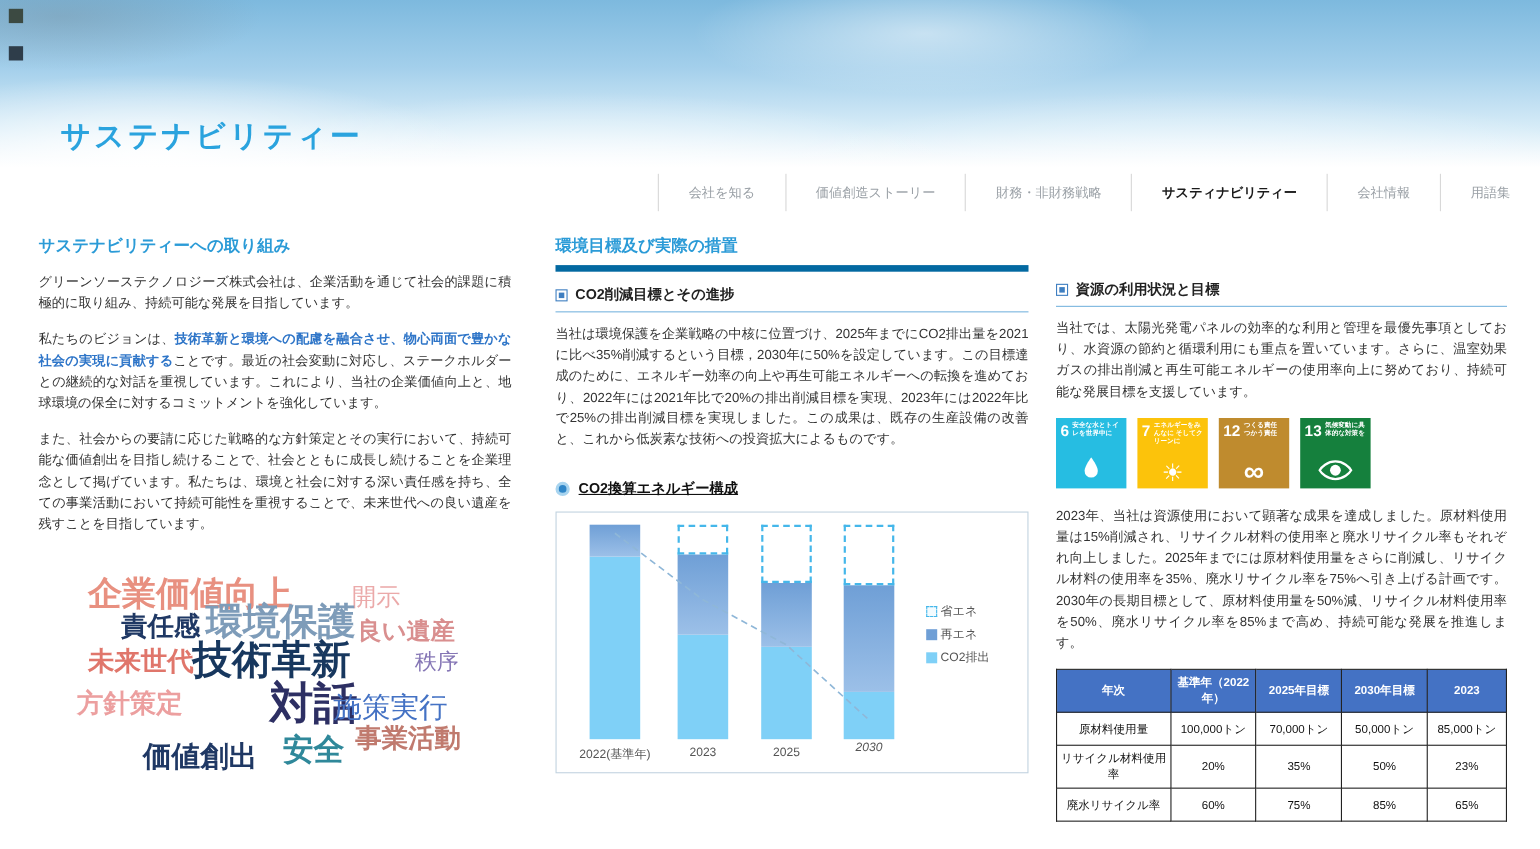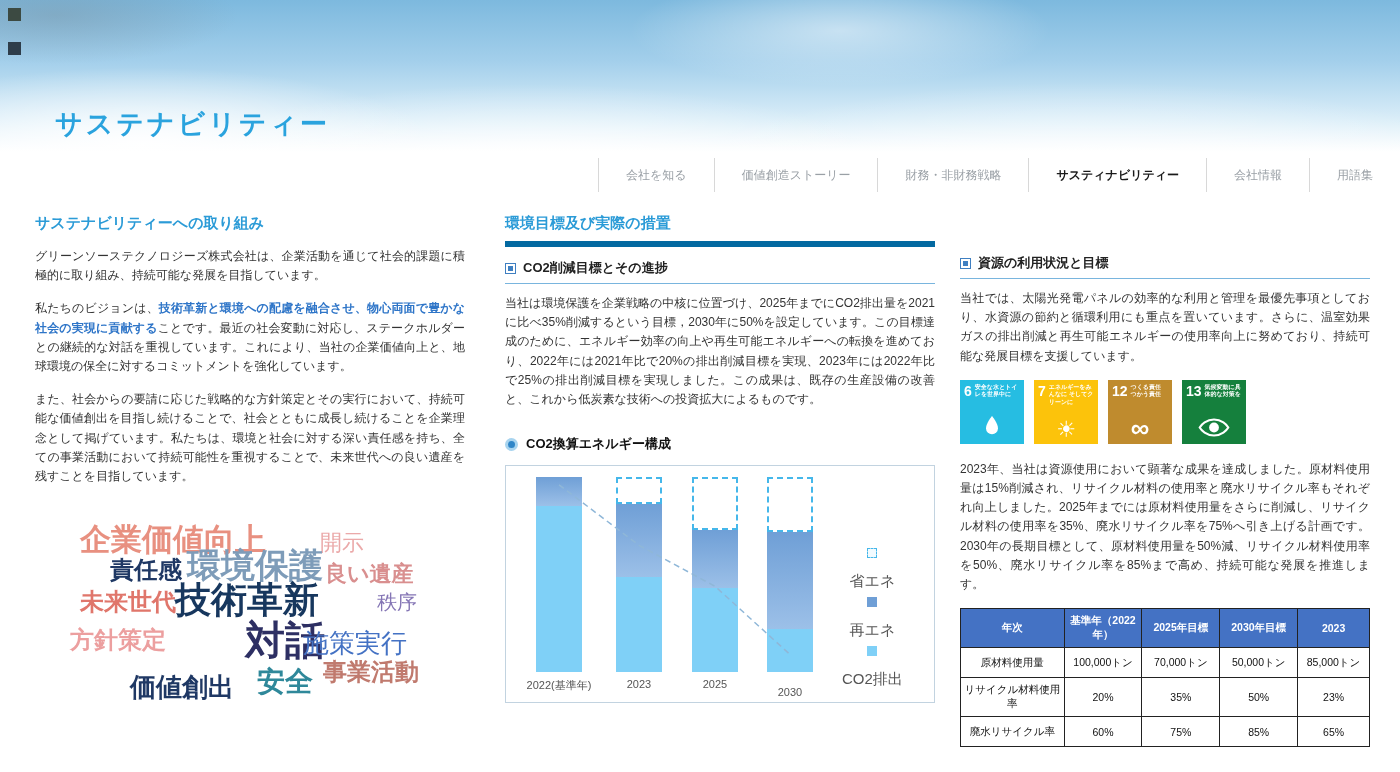--- a/index.html
+++ b/index.html
@@ -37,28 +37,28 @@
   p { font-size:12px; line-height:1.6; margin:0 0 14px; text-align:justify; }
   .hl { color:#2e75c8; font-weight:bold; }
   
   .subhead { display:flex; align-items:center; gap:7px; border-bottom:1px solid #79b5de; padding-bottom:6px; margin-bottom:10px; }
   .sq-icon { width:11px; height:11px; border:1px solid #3f7fc1; position:relative; background:#fff; flex:0 0 11px; }
   .sq-icon::after { content:''; position:absolute; inset:2px; background:#3f7fc1; }
   .subhead b { font-size:13px; color:#222; }
   
   .chart-title-row { display:flex; align-items:center; gap:8px; margin:26px 0 12px; }
   .circle-icon { width:13px; height:13px; border-radius:50%; background:#2f86c8; border:3px solid #a8d4ef; }
-  .chart-title-row b { font-size:13px; color:#111; }
+  .chart-title-row b { font-size:13px; color:#111;text-decoration:underline; }
   .chart-box { border:1px solid #c2d3e0; height:238px; position:relative; background:#fff; }
   .seg { position:absolute; z-index:1; }
   .seg.dashed { border:2px dashed #45b7ea; background:rgba(255,255,255,.55); z-index:2; }
   #trend-svg { position:absolute; left:0; top:0; z-index:3; pointer-events:none; }
   .xlabel { position:absolute; font-size:11px; color:#555; text-align:center; width:90px; z-index:1; }
   .legend { position:absolute; left:336px; top:82px; z-index:4; }
-  .legend-item { display:flex; align-items:center; gap:14px; margin-bottom:6px; font-size:15px; color:#555;flex-direction:column; }
+  .legend-item { display:flex; align-items:center; gap:3px; margin-bottom:6px; font-size:11px; color:#555; }
   .swatch { width:10px; height:10px; flex:0 0 10px; }
   
   .sdg-row { display:flex; gap:10px; margin:14px 0 16px; }
   .sdg { width:64px; height:64px; color:#fff; padding:4px 4px; position:relative; }
   .sdg-head { display:flex; gap:3px; align-items:flex-start; }
   .sdg-num { font-size:14px; font-weight:bold; line-height:1; }
   .sdg-title { font-size:6px; font-weight:bold; line-height:1.25; }
   .sdg-glyph { position:absolute; bottom:3px; left:0; right:0; text-align:center; font-size:22px; line-height:1; font-weight:bold; }
   
   table.targets { width:100%; border-collapse:collapse; margin-top:6px; }
@@ -148,21 +148,21 @@
         <div class="seg" style="left: 110px; width: 46px; bottom: 125.55px; height: 72.15px; background: linear-gradient(rgb(111, 159, 214), rgb(156, 192, 232));"></div>
         <div class="seg dashed" style="left: 110px; width: 46px; bottom: 197.7px; height: 27.3px;"></div>
         <div class="xlabel" style="left: 88px; top: 212px;">2023</div>
         <div class="seg" style="left: 186px; width: 46px; bottom: 30px; height: 83.85px; background: rgb(127, 208, 247);"></div>
         <div class="seg" style="left: 186px; width: 46px; bottom: 113.85px; height: 58.5px; background: linear-gradient(rgb(111, 159, 214), rgb(156, 192, 232));"></div>
         <div class="seg dashed" style="left: 186px; width: 46px; bottom: 172.35px; height: 52.65px;"></div>
         <div class="xlabel" style="left: 164px; top: 212px;">2025</div>
         <div class="seg" style="left: 261px; width: 46px; bottom: 30px; height: 42.9px; background: rgb(127, 208, 247);"></div>
         <div class="seg" style="left: 261px; width: 46px; bottom: 72.9px; height: 97.5px; background: linear-gradient(rgb(111, 159, 214), rgb(156, 192, 232));"></div>
         <div class="seg dashed" style="left: 261px; width: 46px; bottom: 170.4px; height: 54.6px;"></div>
-        <div class="xlabel" style="left: 239px; top: 220px;">2030</div>
+        <div class="xlabel" style="left: 239px; top: 208px; font-style: italic;">2030</div>
       </div>
   </section>
 
   <section class="col-right">
     <div class="subhead">
       <span class="sq-icon"></span>
       <b>資源の利用状況と目標</b>
     </div>
     <p>当社では、太陽光発電パネルの効率的な利用と管理を最優先事項としており、水資源の節約と循環利用にも重点を置いています。さらに、温室効果ガスの排出削減と再生可能エネルギーの使用率向上に努めており、持続可能な発展目標を支援しています。</p>
     <div class="sdg-row" id="sdg-row">

